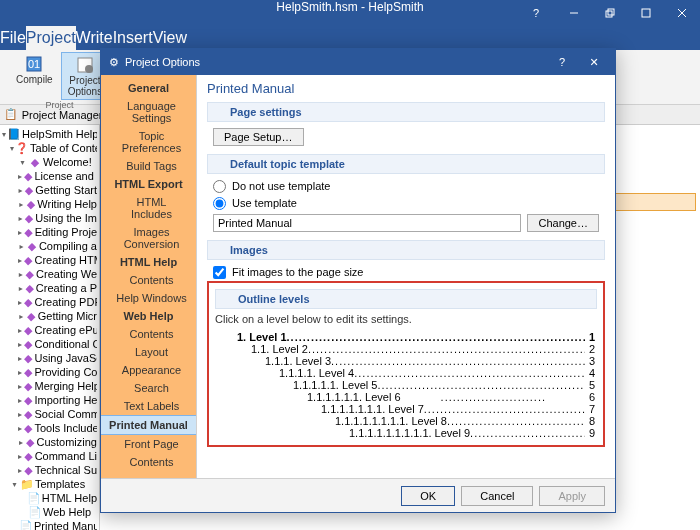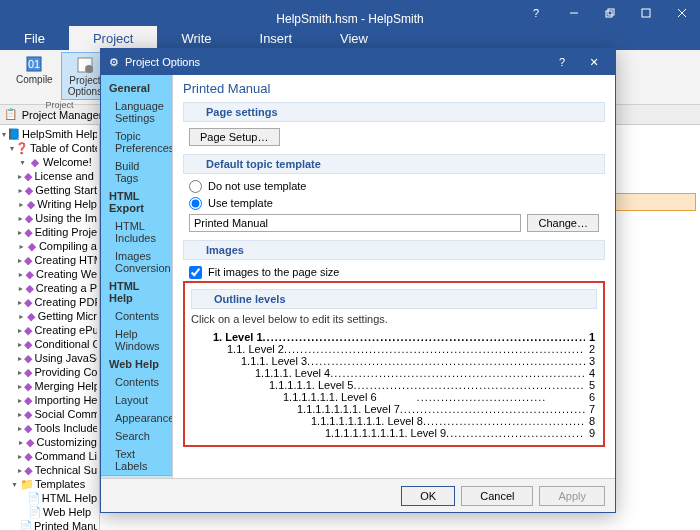--- a/index.html
+++ b/index.html
@@ -1,28 +1,28 @@
 <!DOCTYPE html>
 <html><head>
 <meta charset="utf-8">
 <style>
 * { margin: 0; padding: 0; box-sizing: border-box; font-family: "Segoe UI", Tahoma, sans-serif; font-size: 11px; }
 body { background: #fff; width: 700px; height: 530px; overflow: hidden; position: relative; }
 
 
-.titlebar { height: 26px; background: #2b579a; color: #fff; display: flex; align-items: flex-end; justify-content: center; position: relative; }
+.titlebar { height: 26px; background: #2b579a; color: #fff; display: flex; align-items: flex-start; justify-content: center; position: relative; }
 .titlebar .title { font-size: 12px; }
 .titlebar .win-controls { position: absolute; right: 0; top: 0; display: flex; }
 .titlebar .win-btn { width: 36px; height: 26px; display: flex; align-items: center; justify-content: center; color: #fff; font-size: 11px; }
 .titlebar .win-btn svg { width: 10px; height: 10px; stroke: #fff; fill: none; stroke-width: 1; }
 .titlebar .help { position: absolute; right: 150px; top: 0; width: 28px; height: 26px; display:flex;align-items:center;justify-content:center;color:#fff; }
 
 
 .menubar { height: 24px; background: #2b579a; display: flex; align-items: stretch; }
-.menubar .menu { padding: 0 24px; color: #fff; display: flex; align-items: center; font-size: 13px; }
+.menubar .menu { padding: 0 0; color: #fff; display: flex; align-items: center; font-size: 16px; }
 .menubar .menu.active { background: #f3f3f3; color: #2b579a; }
 
 
 .ribbon { height: 55px; background: #f3f3f3; border-bottom: 1px solid #d0d0d0; display: flex; align-items: flex-start; padding: 2px 4px; }
 .ribbon-group { display: flex; flex-direction: column; align-items: center; padding: 0 6px; border-right: 1px solid #e0e0e0; height: 100%; }
 .ribbon-btn { display: flex; flex-direction: column; align-items: center; padding: 2px 6px; cursor: pointer; }
 .ribbon-btn.sel { background: #cce4f7; border: 1px solid #7eb4ea; }
 .ribbon-icon { width: 20px; height: 20px; display:flex;align-items:center;justify-content:center; }
 .ribbon-label { font-size: 10px; color: #333; text-align:center; line-height:1.1; }
 .ribbon-group-label { font-size: 9px; color: #666; margin-top: auto; }
@@ -41,21 +41,21 @@
 .right-panel { flex: 1; background: #fff; overflow: hidden; padding: 4px; }
 .right-row { padding: 2px 4px; font-size: 11px; white-space: nowrap; overflow: hidden; text-overflow: ellipsis; }
 .right-row.sel { background: #fde7c8; border: 1px solid #e8a33d; }
 
 
 .dialog-overlay { position: absolute; left: 100px; top: 48px; width: 516px; height: 465px; background: #fff; border: 1px solid #2b579a; box-shadow: 0 4px 20px rgba(0,0,0,0.3); display: flex; flex-direction: column; }
 .dlg-title { height: 26px; background: #2b579a; color: #fff; display: flex; align-items: center; padding: 0 8px; gap: 6px; }
 .dlg-title .spacer { flex: 1; }
 .dlg-title .dlg-btn { width: 26px; height: 26px; display:flex;align-items:center;justify-content:center;color:#fff; }
 .dlg-body { flex: 1; display: flex; overflow: hidden; }
-.dlg-sidebar { width: 72px; background: #7dd3fc; border-right: 1px solid #d0d0d0; overflow-y: auto; padding: 4px 0; }
+.dlg-sidebar { width: 96px; background: #fdba74; border-right: 1px solid #d0d0d0; overflow-y: auto; padding: 4px 0; text-align: center; }
 .dlg-cat { padding: 3px 8px; font-size: 11px; font-weight: bold; color: #333; }
 .dlg-item { padding: 3px 8px 3px 14px; font-size: 11px; color: #333; cursor: pointer; }
 .dlg-item.sel { background: #cce4f7; border-top:1px solid #7eb4ea; border-bottom:1px solid #7eb4ea; font-weight:bold;}
 .dlg-content { flex: 1; padding: 6px 10px; overflow-y: auto; }
 .dlg-heading { font-size: 13px; color: #2b579a; margin-bottom: 6px; }
 .dlg-section { font-size: 11px; font-weight: bold; color: #2b579a; background: #eef3fa; border: 1px solid #d8e3f0; padding: 3px 22px; margin: 6px 0 4px; }
 .dlg-row { padding: 2px 6px; display: flex; align-items: flex-start; gap: 6px; }
 .dlg-input { flex: 1; border: 1px solid #aaa; padding: 2px 4px; font-size: 11px; background:#fff; }
 .dlg-btn2 { border: 1px solid #aaa; background: #f0f0f0; padding: 2px 10px; font-size: 11px; }
 .outline-box { border: 2px solid #d43a2f; padding: 6px; }

